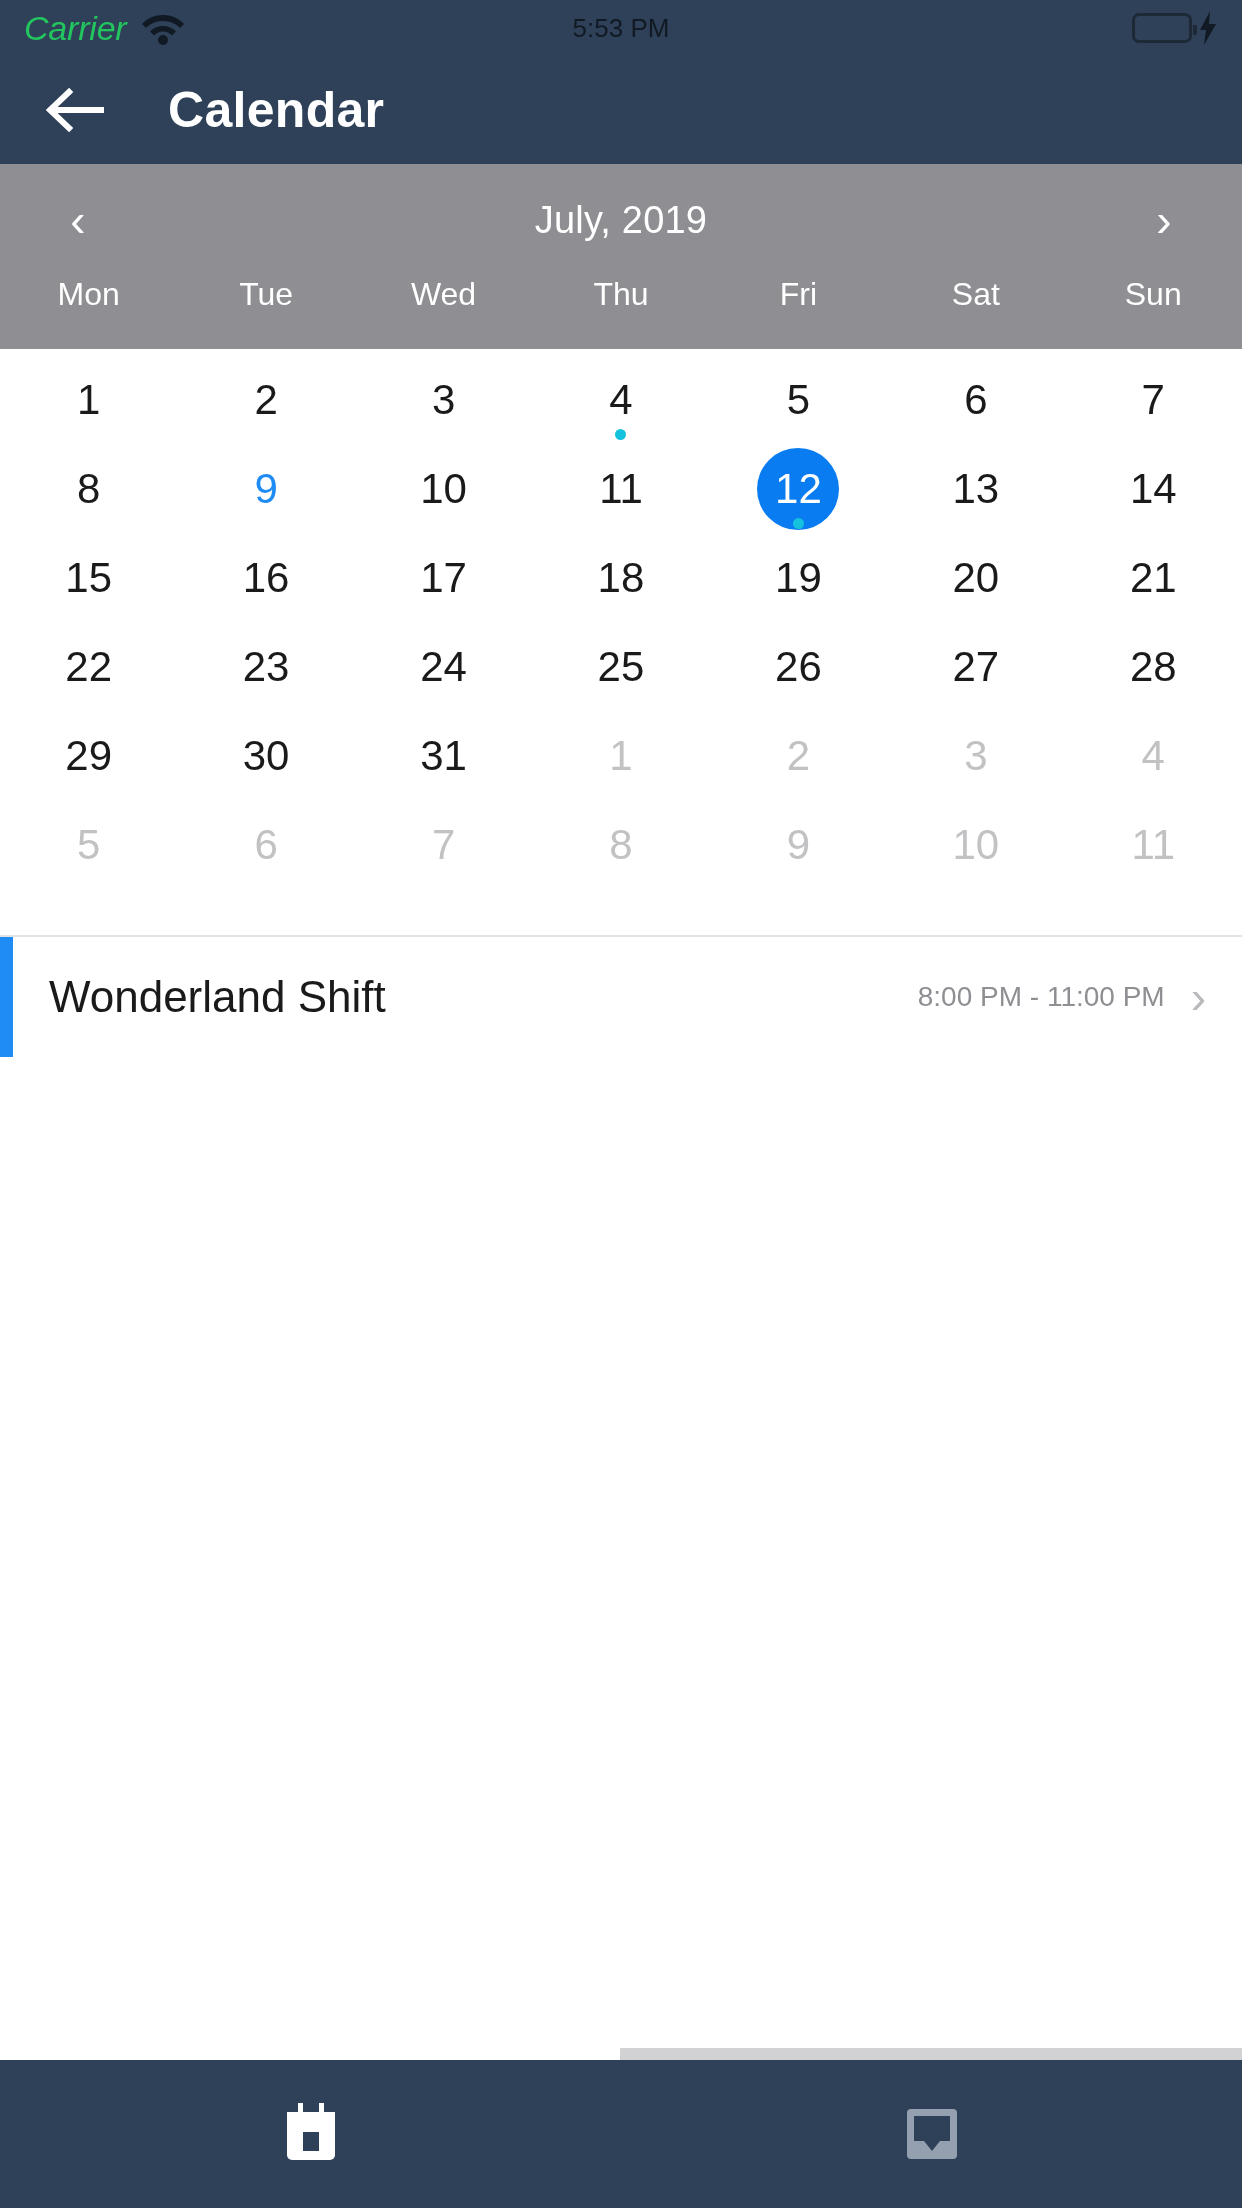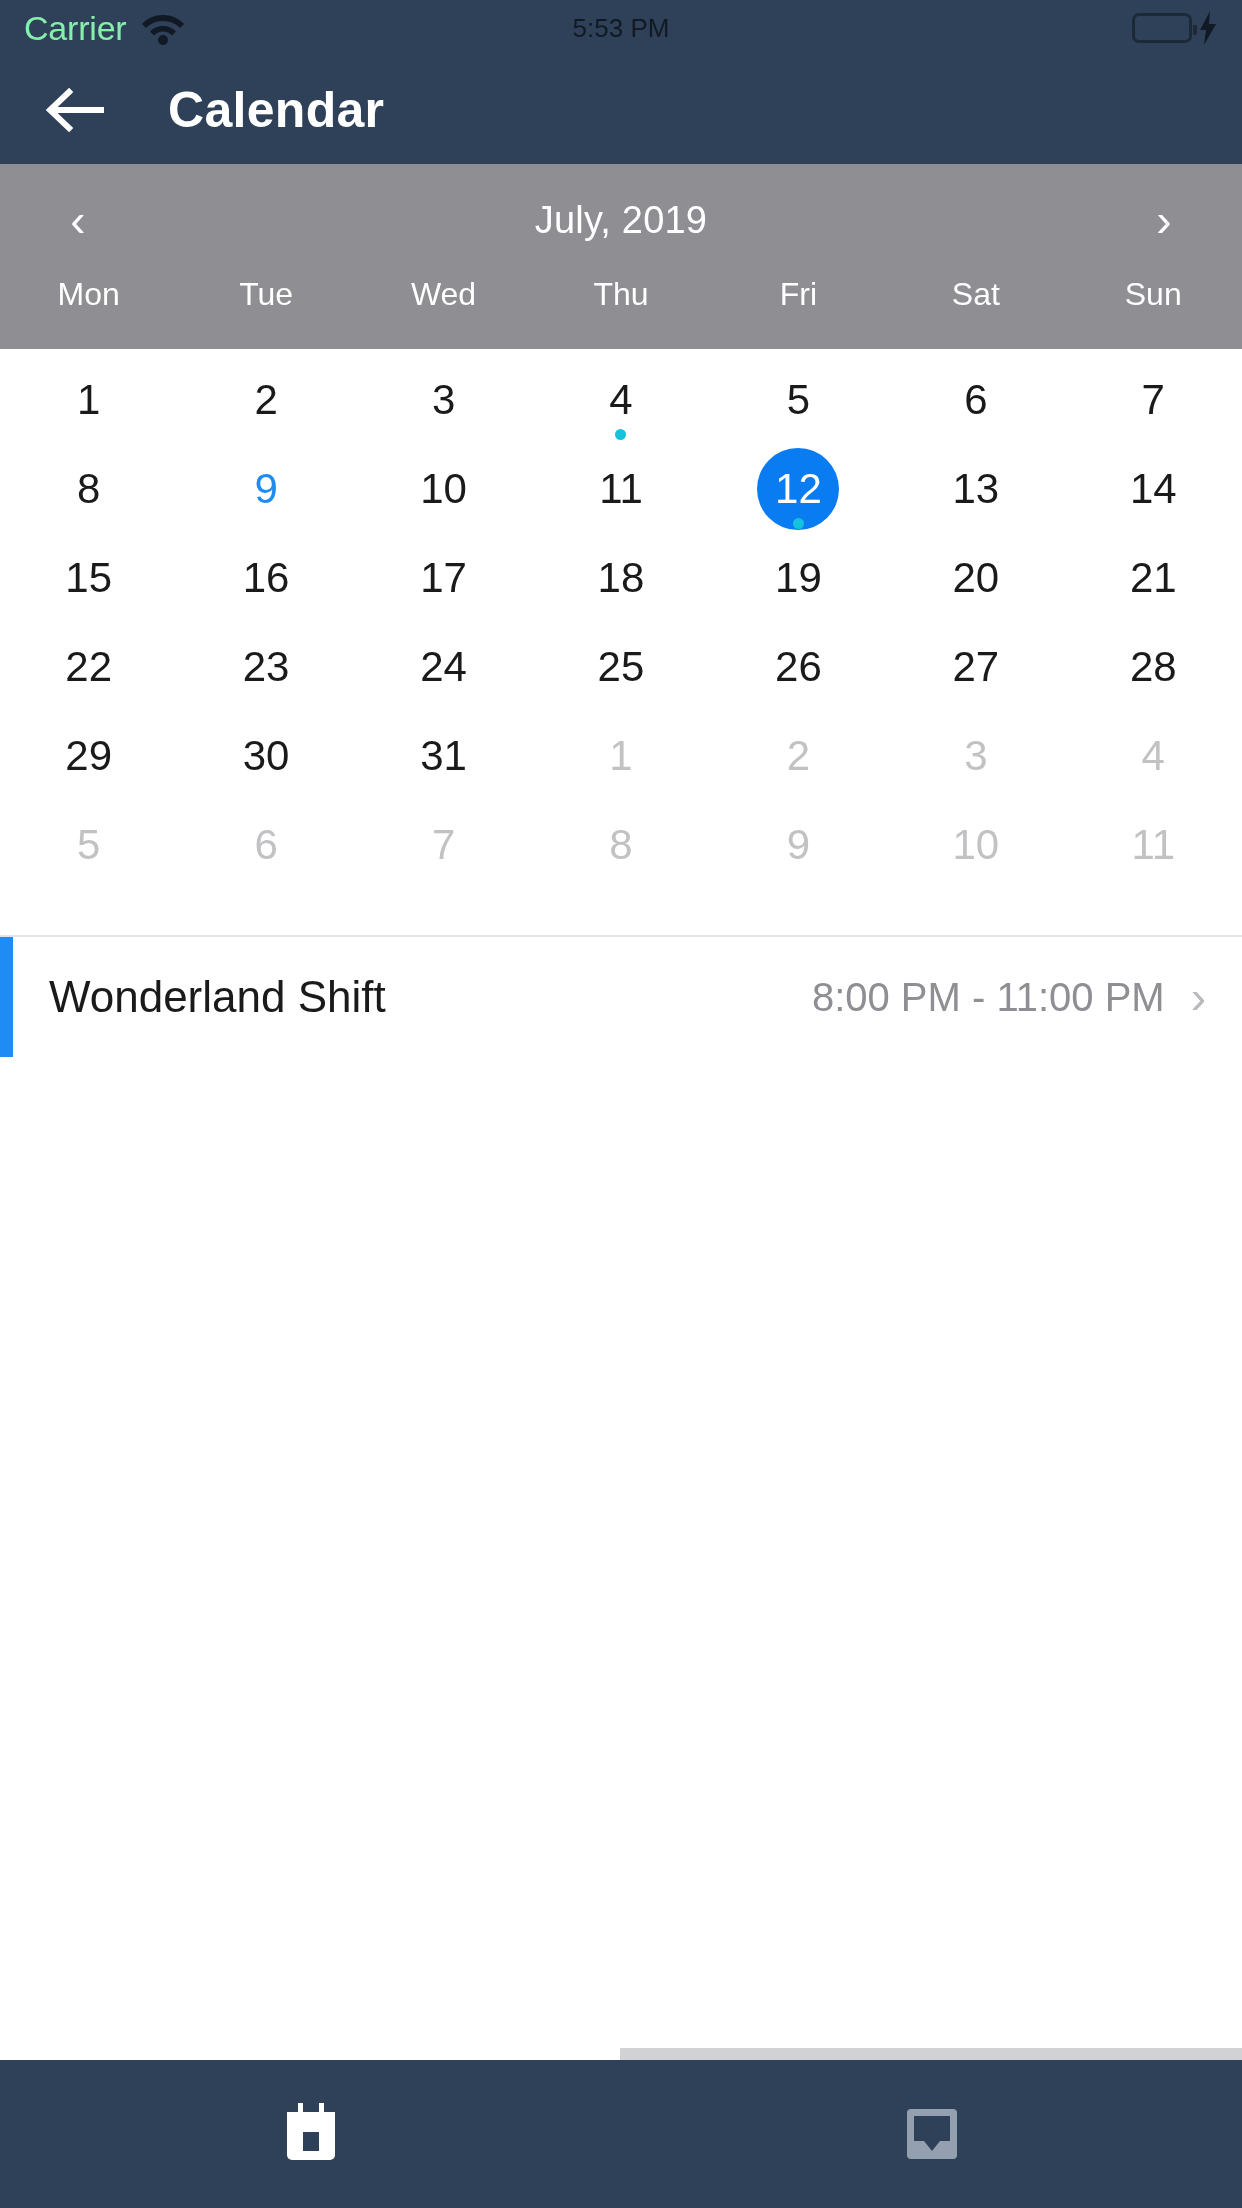--- a/index.html
+++ b/index.html
@@ -24,23 +24,24 @@
     position: relative;
     padding: 0 24px;
     box-sizing: border-box;
   }
   .status-left {
     display: flex;
     align-items: center;
     gap: 14px;
   }
   .status-carrier {
-    color: #86efac;
+    color: #22c55e;
     font-size: 34px;
     letter-spacing: -0.2px;
+    font-style: italic;
   }
   .wifi-icon { display: block; }
   .status-time {
     position: absolute;
     left: 0; right: 0;
     text-align: center;
     color: #111a24;
     font-size: 26px;
     font-weight: 400;
     pointer-events: none;
@@ -202,21 +203,21 @@
     background: #1f8cf5;
     flex: 0 0 13px;
   }
   .event-title {
     font-size: 44px;
     color: #1a1a1a;
     margin-left: 36px;
   }
   .event-time {
     margin-left: auto;
-    font-size: 40px;
+    font-size: 28px;
     color: #8e8e93;
     text-align: center;
   }
   .event-chevron {
     margin: 0 36px 0 26px;
     color: #b9b9be;
     font-size: 46px;
     line-height: 1;
     font-weight: 300;
   }

